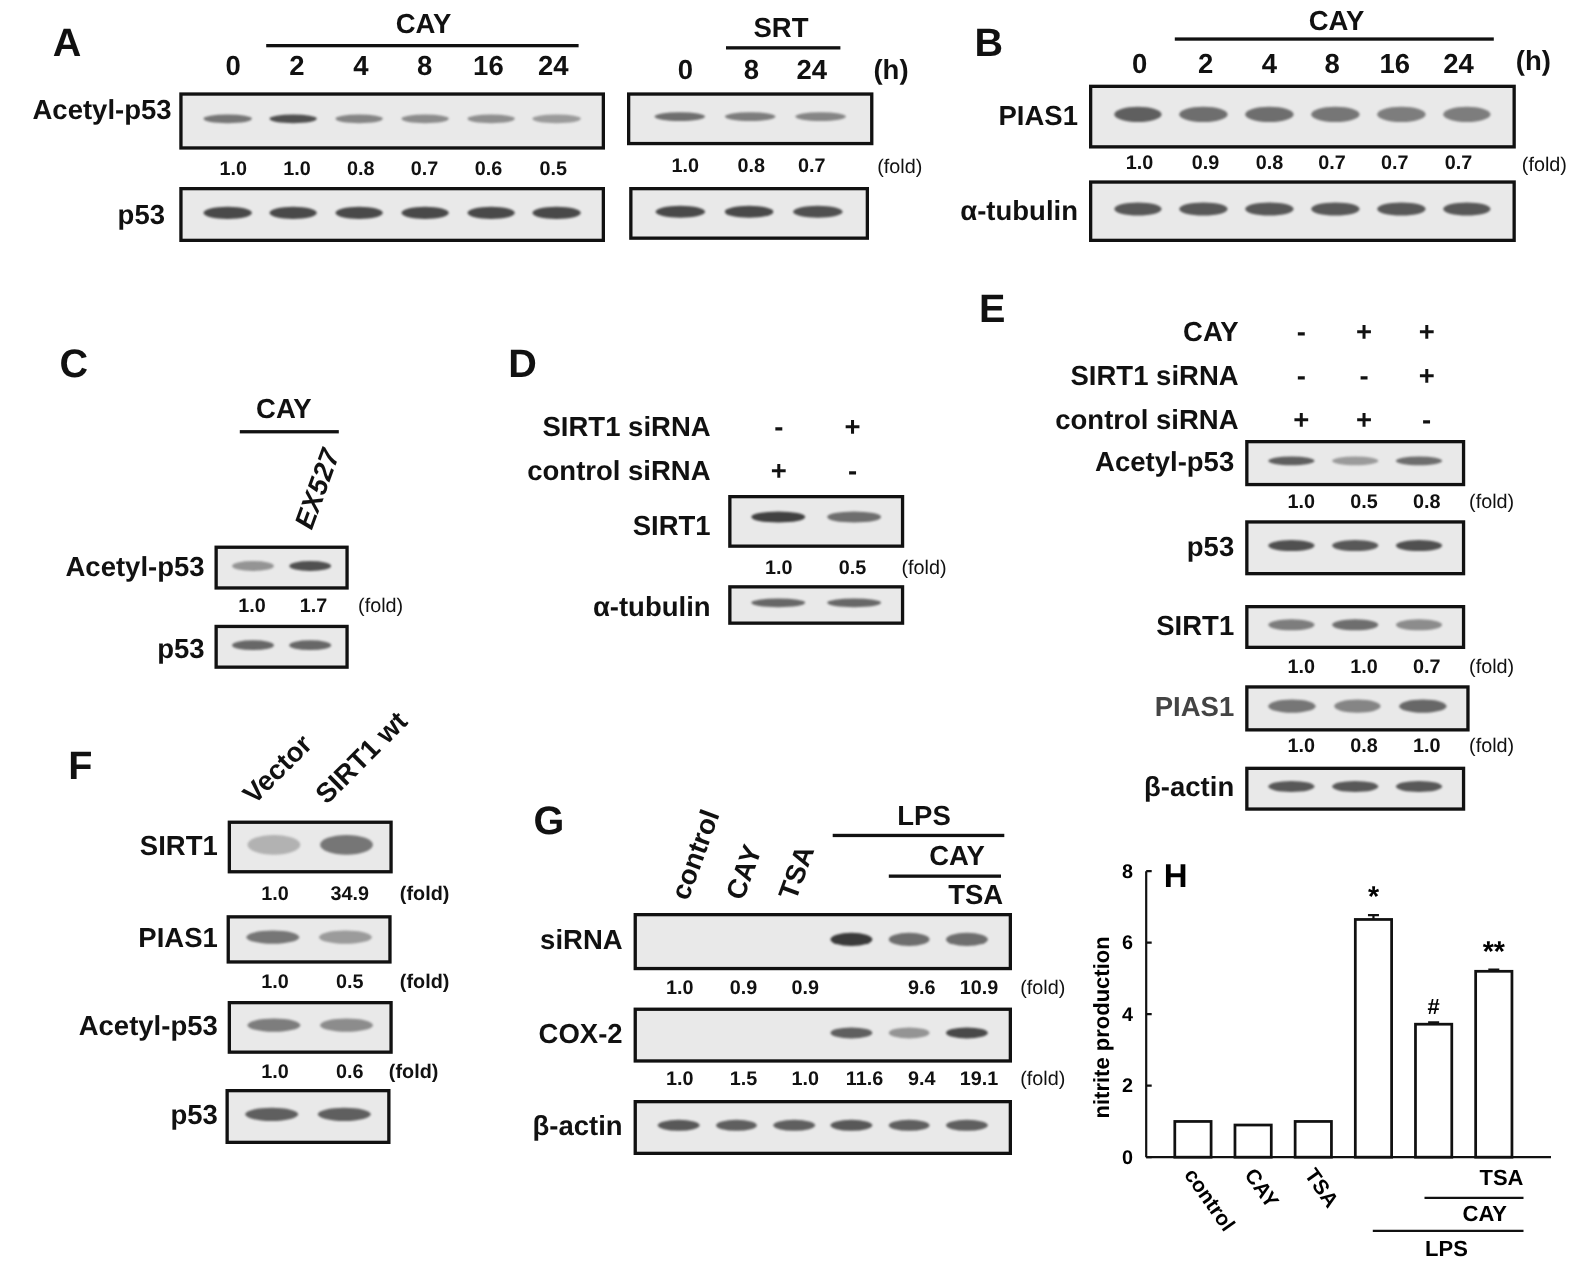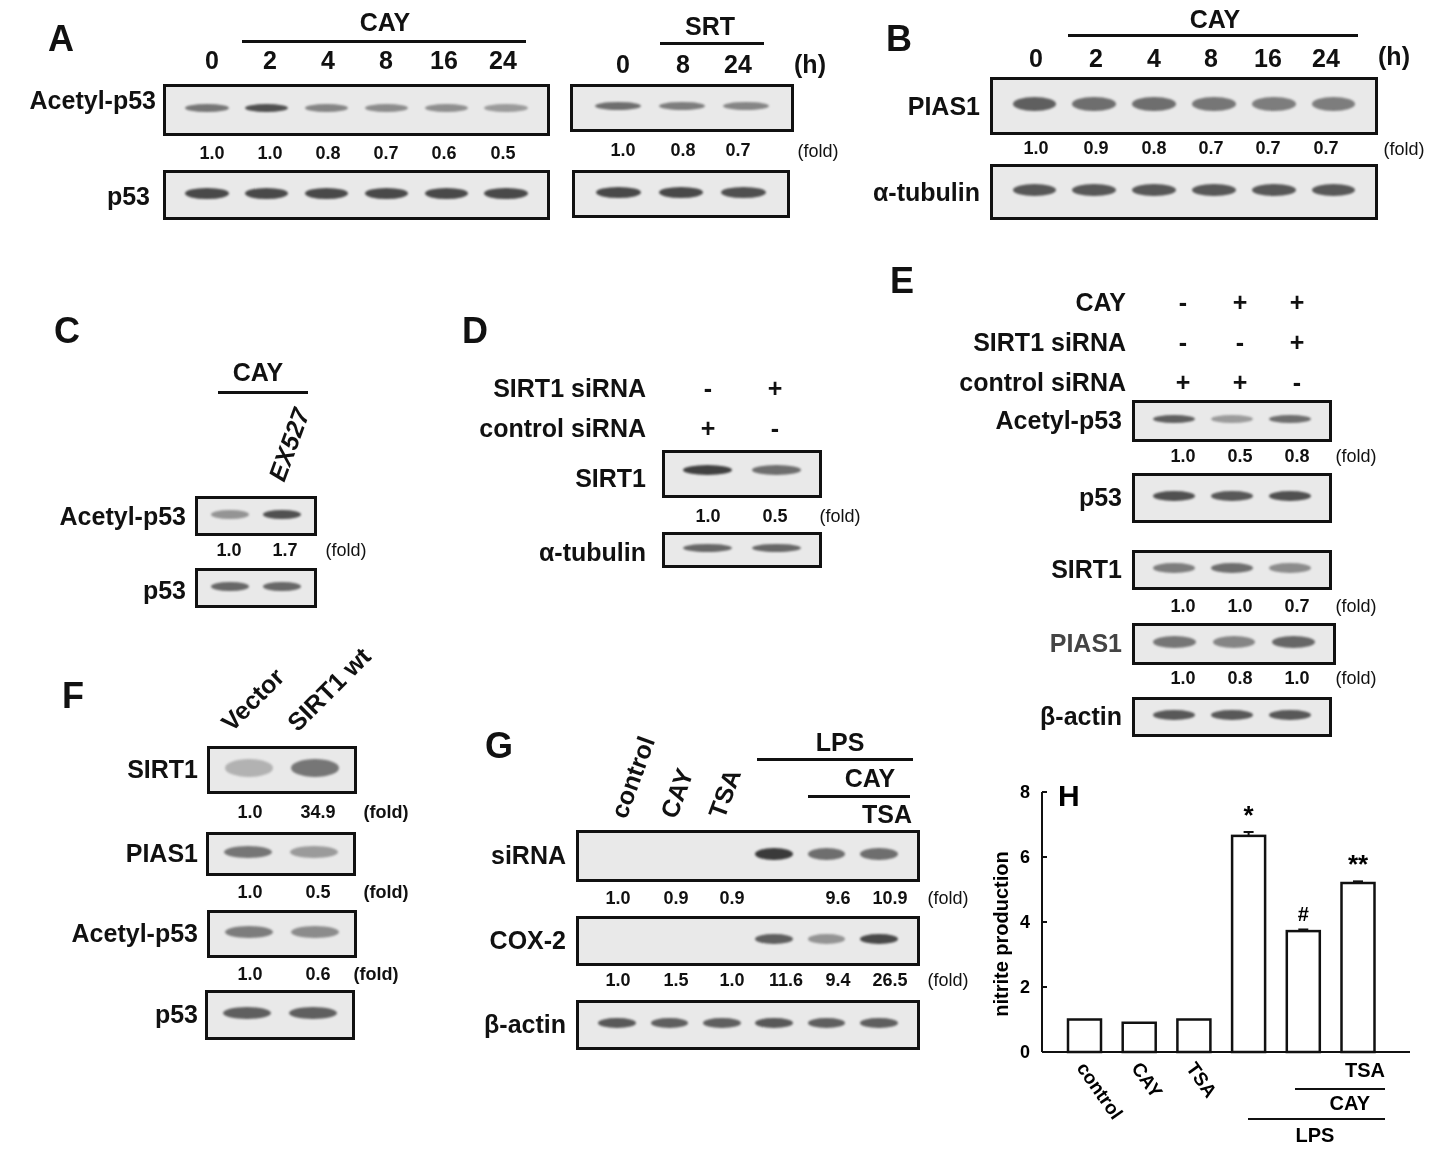--- a/index.html
+++ b/index.html
@@ -322,21 +322,21 @@
 <div class="blot" id="blot-g1" style="left: 576px; top: 916px; width: 344px; height: 50px;">
     <div class="band" style="left: 176.327px; top: 15px; width: 37.68px; height: 10px; background: rgb(95, 95, 95); filter: blur(1px);"></div>
     <div class="band" style="left: 228.66px; top: 15px; width: 37.68px; height: 10px; background: rgb(148, 148, 148); filter: blur(1px);"></div>
     <div class="band" style="left: 280.993px; top: 15px; width: 37.68px; height: 10px; background: rgb(73, 73, 73); filter: blur(1px);"></div>
   </div>
 <div class="num" style="left: 590px; top: 970px; width: 56px;">1.0</div>
 <div class="num" style="left: 648px; top: 970px; width: 56px;">1.5</div>
 <div class="num" style="left: 704px; top: 970px; width: 56px;">1.0</div>
 <div class="num" style="left: 758px; top: 970px; width: 56px;">11.6</div>
 <div class="num" style="left: 810px; top: 970px; width: 56px;">9.4</div>
-<div class="num" style="left: 862px; top: 970px; width: 56px;">26.5</div>
+<div class="num" style="left: 862px; top: 970px; width: 56px;">19.1</div>
 <div class="num" style="left: 920px; top: 970px; width: 56px; font-weight: normal;">(fold)</div>
 <div class="lbl" style="left: 470px; top: 1010px; width: 96px;">β-actin</div>
 <div class="blot" id="blot-g2" style="left: 576px; top: 1000px; width: 344px; height: 50px;">
     <div class="band" style="left: 19.3267px; top: 15px; width: 37.68px; height: 10px; background: rgb(88, 88, 88); filter: blur(1px);"></div>
     <div class="band" style="left: 71.66px; top: 15px; width: 37.68px; height: 10px; background: rgb(95, 95, 95); filter: blur(1px);"></div>
     <div class="band" style="left: 123.993px; top: 15px; width: 37.68px; height: 10px; background: rgb(95, 95, 95); filter: blur(1px);"></div>
     <div class="band" style="left: 176.327px; top: 15px; width: 37.68px; height: 10px; background: rgb(88, 88, 88); filter: blur(1px);"></div>
     <div class="band" style="left: 228.66px; top: 15px; width: 37.68px; height: 10px; background: rgb(95, 95, 95); filter: blur(1px);"></div>
     <div class="band" style="left: 280.993px; top: 15px; width: 37.68px; height: 10px; background: rgb(95, 95, 95); filter: blur(1px);"></div>
   </div>

